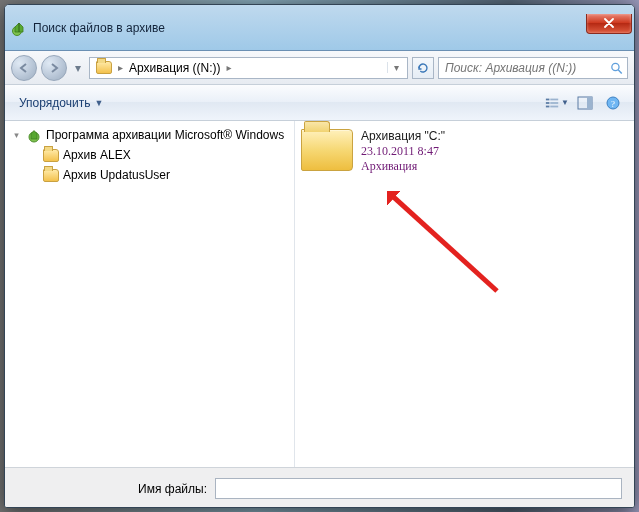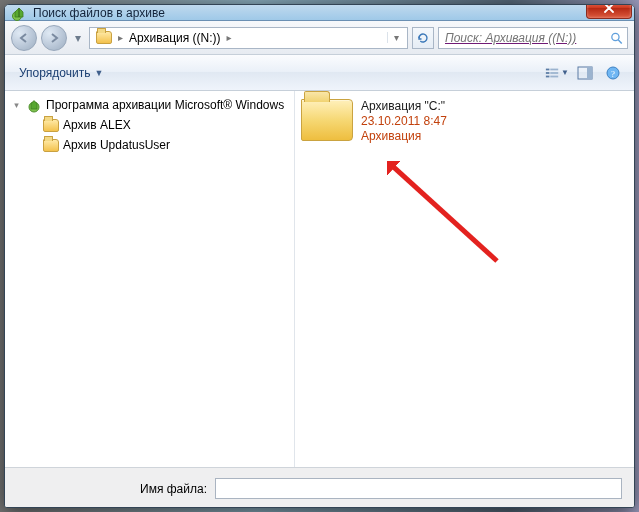--- a/index.html
+++ b/index.html
@@ -11,21 +11,21 @@
   }
   .window {
     position: absolute; left: 4px; top: 4px; width: 631px; height: 504px;
     border: 1px solid #345; border-radius: 5px 5px 3px 3px;
     box-shadow: 0 4px 20px rgba(0,0,0,0.6);
     background: #eef1f5;
     display: flex; flex-direction: column; overflow: hidden;
   }
   
   .titlebar {
-    height: 16px;
+    height: 46px;
     background: linear-gradient(#bfd9ee,#9fc9e8);
     border-bottom: 1px solid #6a8fb3;
     display: flex; align-items: center; justify-content: space-between;
     padding-left: 6px;
   }
   .title-group { display:flex; align-items:center; gap:6px; }
   .title-icon { width:16px; height:16px; }
   .title-text { color:#12233a; font-size:12px; }
   .close-btn {
     width: 46px; height: 20px; margin-right:2px; margin-top:-8px;
@@ -59,21 +59,21 @@
   .addressbar .seg { padding:0 4px; display:flex; align-items:center; gap:3px; height:100%; }
   .addressbar .chev { color:#777; font-size:10px; }
   .folder16 { display:inline-block; width:16px; height:13px; background:linear-gradient(#ffe9a6,#f3c24d); border:1px solid #c9a141; border-radius:1px 3px 2px 2px; position:relative; }
   .folder16:before { content:""; position:absolute; left:0; top:-4px; width:7px; height:4px; background:#f3d985; border:1px solid #c9a141; border-bottom:none; border-radius:1px 1px 0 0; }
   .spacer { flex:1; }
   .refresh { width:22px; height:22px; border:1px solid #a9b6c6; background:linear-gradient(#f4f8fc,#e6edf5); display:flex;align-items:center;justify-content:center;color:#3a77b8;}
   .searchbar {
     width:190px; height:22px; background:#fff; border:1px solid #a9b6c6;
     display:flex; align-items:center; padding:0 4px; gap:4px;
   }
-  .searchbar input { border:none; outline:none; width:100%; font-style:italic; color:#701a75; background:transparent; font-size:12px;text-decoration:underline; }
+  .searchbar input { border:none; outline:none; width:100%; font-style:italic; color:#701a75; background:transparent; font-size:12px; }
   
   .toolbar {
     height: 36px;
     background: linear-gradient(#fbfcfe,#eaf0f8 48%,#e0e8f2 49%,#eff4fb);
     border-bottom:1px solid #c6cfd9;
     display:flex; align-items:center; padding:0 8px; gap:4px;
   }
   .toolbar .organize { color:#1b3f72; padding:3px 6px; display:flex;align-items:center;gap:4px; border-radius:2px;}
   .toolbar .tool-right { margin-left:auto; display:flex; gap:2px; }
   .iconbtn { width:26px; height:22px; border:1px solid transparent; border-radius:2px;
@@ -97,21 +97,21 @@
     border:1px solid #caa340; border-radius:1px 4px 4px 2px;
     box-shadow: inset 0 1px 0 #fff6d5;
   }
   .folder48:before{
     content:""; position:absolute; left:2px; top:-9px; width:24px; height:10px;
     background:linear-gradient(#f9e6a8,#f1d371); border:1px solid #caa340; border-bottom:none;
     border-radius:2px 3px 0 0;
   }
   .item-meta { display:flex; flex-direction:column; line-height:15px; }
   .item-name { color:#1a1a1a; }
-  .item-sub  { color:#c2410c; }
+  .item-sub  { color:#701a75;font-family:Liberation Serif, serif; }
   .arrow {
     position:absolute; left:92px; top:70px; pointer-events:none;
   }
   
   .bottompanel {
     background:#efeff0; border-top:1px solid #cfd4da;
     padding:10px 12px 8px; display:flex; flex-direction:column; gap:8px;
   }
   .row { display:flex; align-items:center; gap:8px; }
   .label-right { width:190px; text-align:right; }
@@ -270,18 +270,18 @@
           </marker>
         </defs>
 
         <line x1="110" y1="100" x2="0" y2="0" stroke="#e3221f" stroke-width="5" marker-end="url(#ah)"></line>
       </svg>
     </div>
   </div>
 
   <div class="bottompanel">
     <div class="row">
-      <span class="label-right">Имя файла:</span>
+      <span class="label-right">Имя файлы:</span>
       <input class="text filename" type="text" value="" style="">
     </div>
   </div>
 
 </div>
 
 </body></html>

